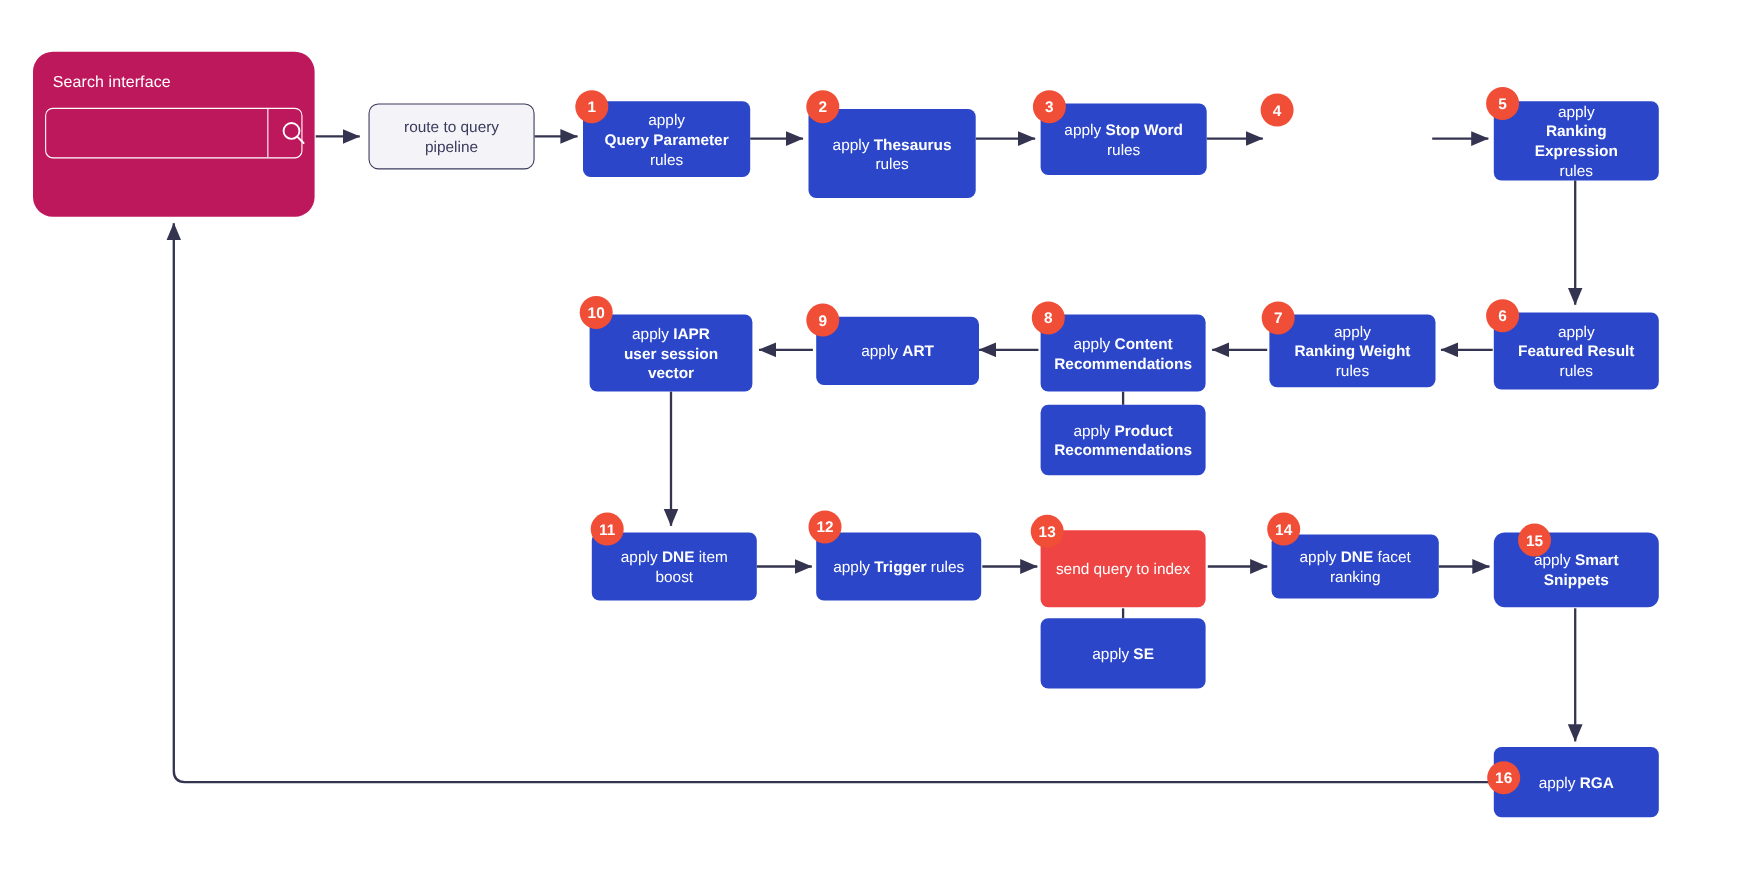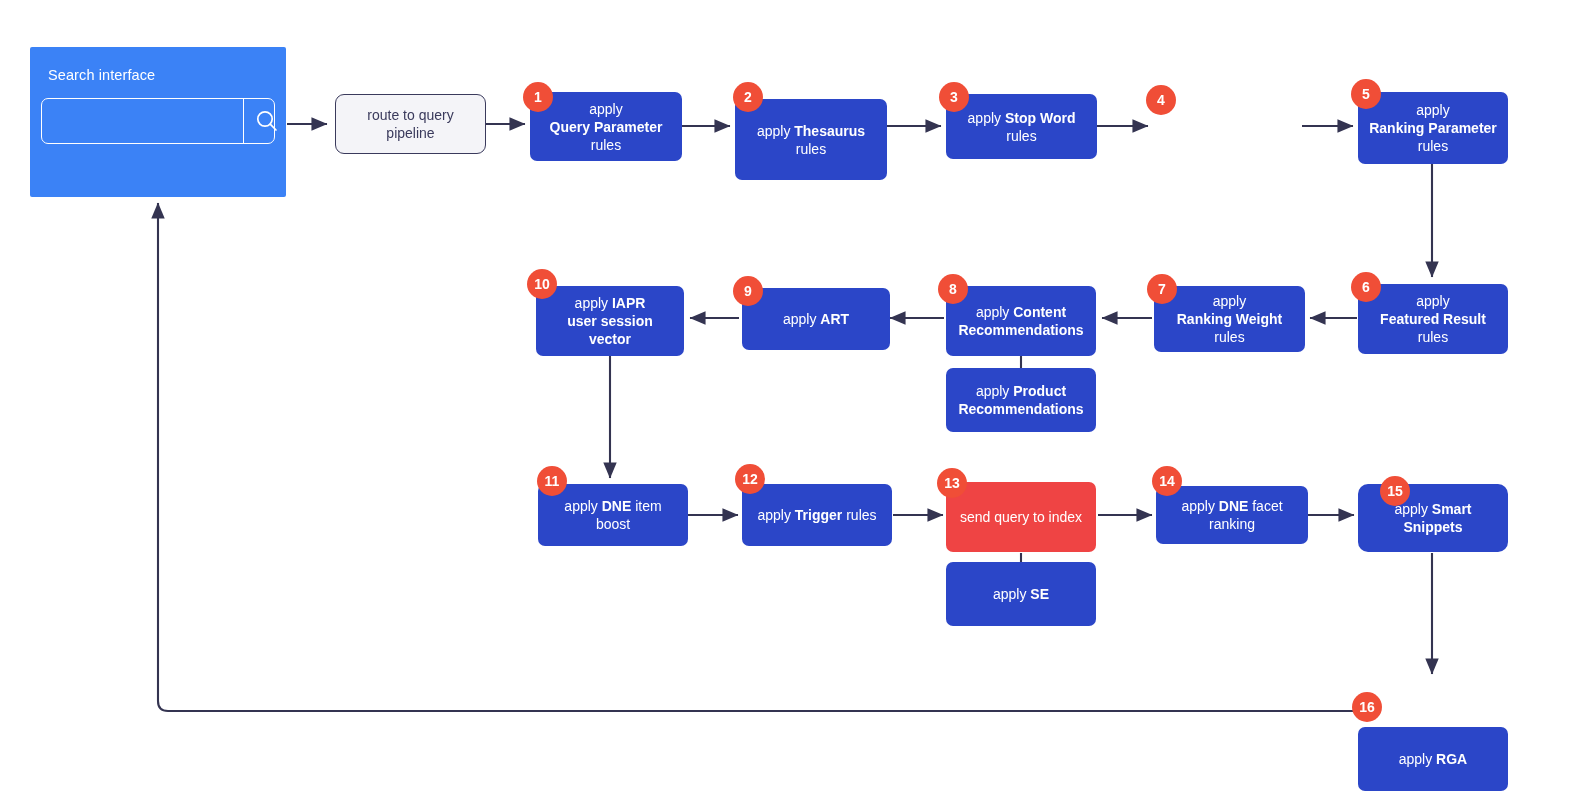--- a/index.html
+++ b/index.html
@@ -28,22 +28,22 @@
     pointer-events: none;
   }
 
   
   .search-panel {
     position: absolute;
     left: 30px;
     top: 47px;
     width: 256px;
     height: 150px;
-    background: #3b82f6;
-    border-radius: 2px;
+    background: #be185d;
+    border-radius: 18px;
     box-sizing: border-box;
     padding: 20px 18px;
   }
   .search-panel-title {
     color: #ffffff;
     font-size: 14.5px;
     line-height: 16px;
     letter-spacing: .1px;
   }
   .search-field {
@@ -211,21 +211,21 @@
 
   <div class="badge" style="left:939px; top:82px;">3</div>
   <div class="node" style="left:946px; top:94px; width:151px; height:65px;">
     <span class="label">apply <b>Stop Word</b><br>rules</span>
   </div>
 
   <div class="badge" style="left:1146px; top:85px;">4</div>
 
   <div class="badge" style="left:1351px; top:79px;">5</div>
   <div class="node" style="left:1358px; top:92px; width:150px; height:72px;">
-    <span class="label">apply<br><b>Ranking Parameter</b><br>rules</span>
+    <span class="label">apply<br><b>Ranking Expression</b><br>rules</span>
   </div>
 
   <div class="badge" style="left:1351px; top:272px;">6</div>
   <div class="node" style="left:1358px; top:284px; width:150px; height:70px;">
     <span class="label">apply<br><b>Featured Result</b><br>rules</span>
   </div>
 
   <div class="badge" style="left:1147px; top:274px;">7</div>
   <div class="node" style="left:1154px; top:286px; width:151px; height:66px;">
     <span class="label">apply<br><b>Ranking Weight</b><br>rules</span>
@@ -273,17 +273,17 @@
   <div class="node" style="left:1156px; top:486px; width:152px; height:58px;">
     <span class="label">apply <b>DNE</b> facet ranking</span>
   </div>
 
   <div class="badge" style="left:1352px; top:476px;margin-left:28px;">15</div>
   <div class="node" style="left:1358px; top:484px; width:150px; height:68px;border-radius:10px;">
     <span class="label">apply <b>Smart Snippets</b></span>
   </div>
 
   <div class="badge" style="left:1352px; top:661px;margin-top:31px;">16</div>
-  <div class="node" style="left:1358px; top:679px; width:150px; height:64px;margin-top:48px;">
+  <div class="node" style="left:1358px; top:679px; width:150px; height:64px;">
     <span class="label">apply <b>RGA</b></span>
   </div>
 
 </div>
 
 </body></html>

